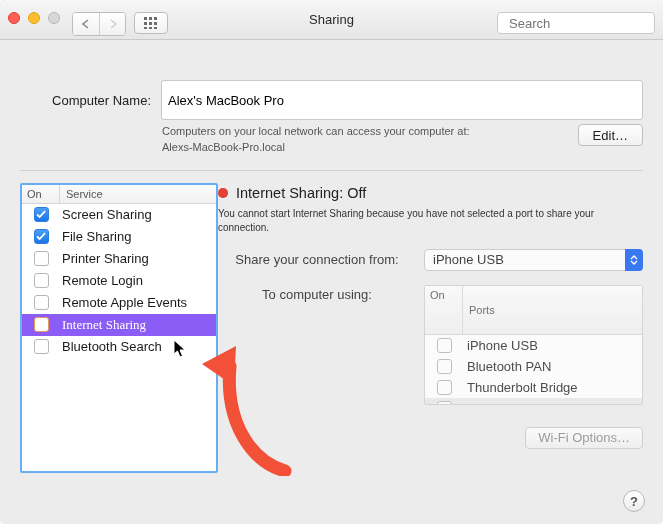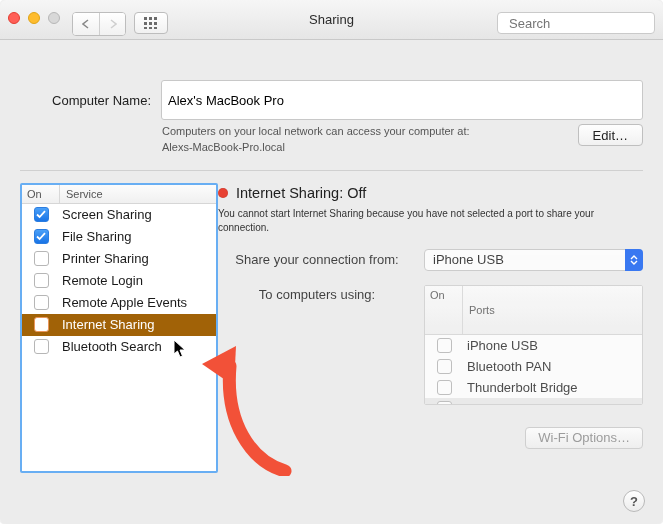--- a/index.html
+++ b/index.html
@@ -97,21 +97,21 @@
     background: linear-gradient(#fcfcfc,#f0f0f0);
     border-bottom:1px solid #d6d6d6;
   }
   .svc-head .c1 { width:38px; padding:3px 5px; border-right:1px solid #d8d8d8;}
   .svc-head .c2 { flex:1; padding:3px 6px;}
   .svc-row {
     display:flex; align-items:center; height:22px; font-size:13px;
   }
   .svc-row .c1 { width:38px; display:flex; justify-content:center;}
   .svc-row .c2 { flex:1; padding:0 2px; white-space:nowrap; color:#1a1a1a;}
-  .svc-row.selected { background:#a16207; }
+  .svc-row.selected { background:#8b5cf6;font-family:Liberation Serif, serif; }
   .svc-row.selected .c2 { color:#fff; }
   .chk {
     width:15px;height:15px;border:1px solid #b6b6b6;border-radius:3px;background:#fff;display:inline-flex;align-items:center;justify-content:center;
   }
   .chk.checked { background:linear-gradient(#4aa0f8,#1974e6); border-color:#2b7de0; color:#fff; }
   .chk.checked svg { display:block; }
   .chk svg{display:none}
   .svc-row.selected .chk { background:#fff; border-color:#e9965a; }
   .right { flex:1; display:flex; flex-direction:column; }
   .status-row { display:flex; align-items:center; gap:8px; margin: 2px 0 6px 0; font-size:13px;}
@@ -305,21 +305,21 @@
                   <path d="M1 4 4 1l3 3" fill="none" stroke="currentColor" stroke-width="1.4"></path>
                 </svg>
               <svg width="8" height="5" viewBox="0 0 8 5">
                   <path d="M1 1 4 4l3-3" fill="none" stroke="currentColor" stroke-width="1.4"></path>
                 </svg>
             </div>
           </div>
         </div>
 
         <div class="fieldrow" style="align-items:flex-start">
-          <label style="padding-top:2px">To computers using:</label>
+          <label style="padding-top:2px">To computer using:</label>
           <div class="port-box">
             <div class="port-head">
               <div class="c1">On</div>
               <div class="c2">Ports</div>
             </div>
             <div id="ports-body">
                 <div class="port-row">
                   <div class="c1">
                     <span class="chk"></span>
                   </div>

